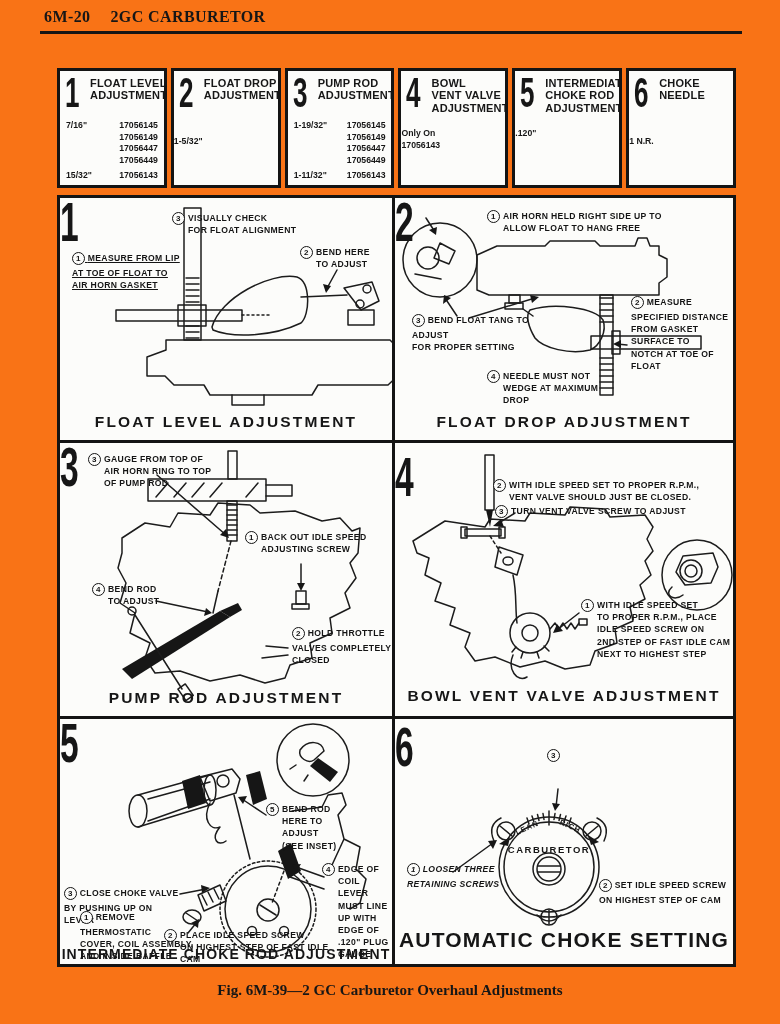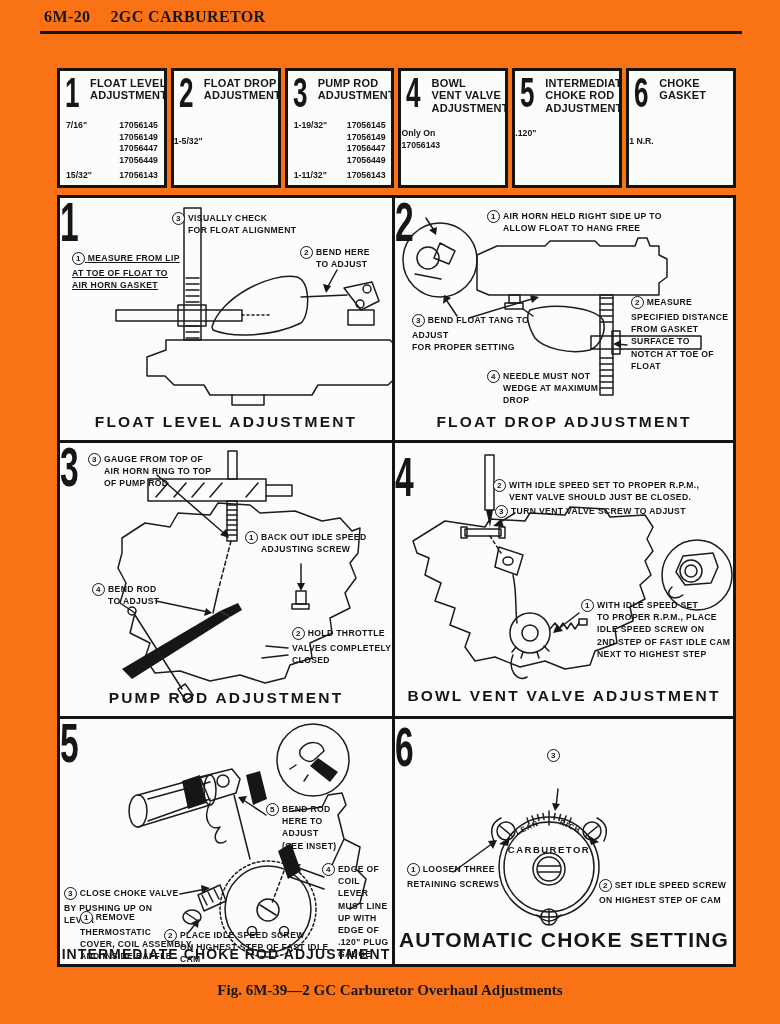--- a/index.html
+++ b/index.html
@@ -126,21 +126,21 @@
         <div class="snum">5</div>
         <div class="stitle">INTERMEDIATE
 CHOKE ROD
 ADJUSTMENT</div>
       </div>
       <div class="scenter" style="margin-top:14px;">.120"</div>
     </div>
     <div class="scol">
       <div class="shead">
         <div class="snum">6</div>
-        <div class="stitle">CHOKE GASKET</div>
+        <div class="stitle">CHOKE NEEDLE</div>
       </div>
       <div class="scenter" style="margin-top:26px;">1 N.R.</div>
     </div>
   </div>
 
   <div class="grid">
 
     <div class="panel">
       <div class="pnum">1</div>
       <svg class="art" width="332" height="242" viewBox="0 0 332 242">
@@ -430,21 +430,21 @@
         <circle class="ink" cx="154" cy="198" r="8"></circle>
         <line class="ink" x1="154" y1="191" x2="154" y2="205"></line>
         <line class="ink" x1="58" y1="153" x2="98" y2="124"></line>
         <polygon class="fill" points="102,121 93,122 98,130"></polygon>
         <line class="ink" x1="163" y1="70" x2="161" y2="88"></line>
         <polygon class="fill" points="160,92 157,84 165,85"></polygon>
       </svg>
       <div class="callout" style="left:152px;top:30px;">
         <span class="cnum">3</span>
       </div>
-      <div class="callout stack" style="left:12px;top:144px;">
+      <div class="callout stack" style="left:12px;top:144px;font-style:italic;">
         <span class="cnum">1</span>
         <span class="ctext">LOOSEN THREE
 RETAINING SCREWS</span>
       </div>
       <div class="callout stack" style="left:204px;top:160px;">
         <span class="cnum">2</span>
         <span class="ctext">SET IDLE SPEED SCREW
 ON HIGHEST STEP OF CAM</span>
       </div>
       <div class="ptitle" style="bottom:12px;font-size:21px;letter-spacing:1.2px;">AUTOMATIC CHOKE SETTING</div>

